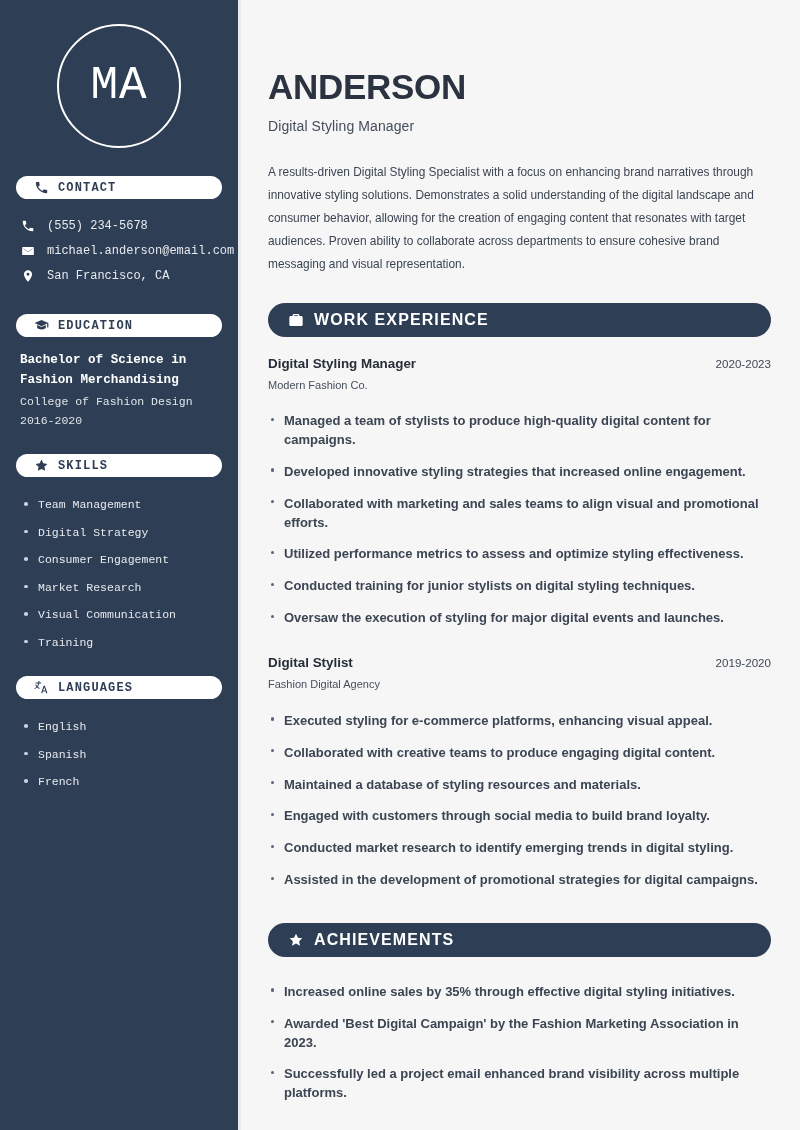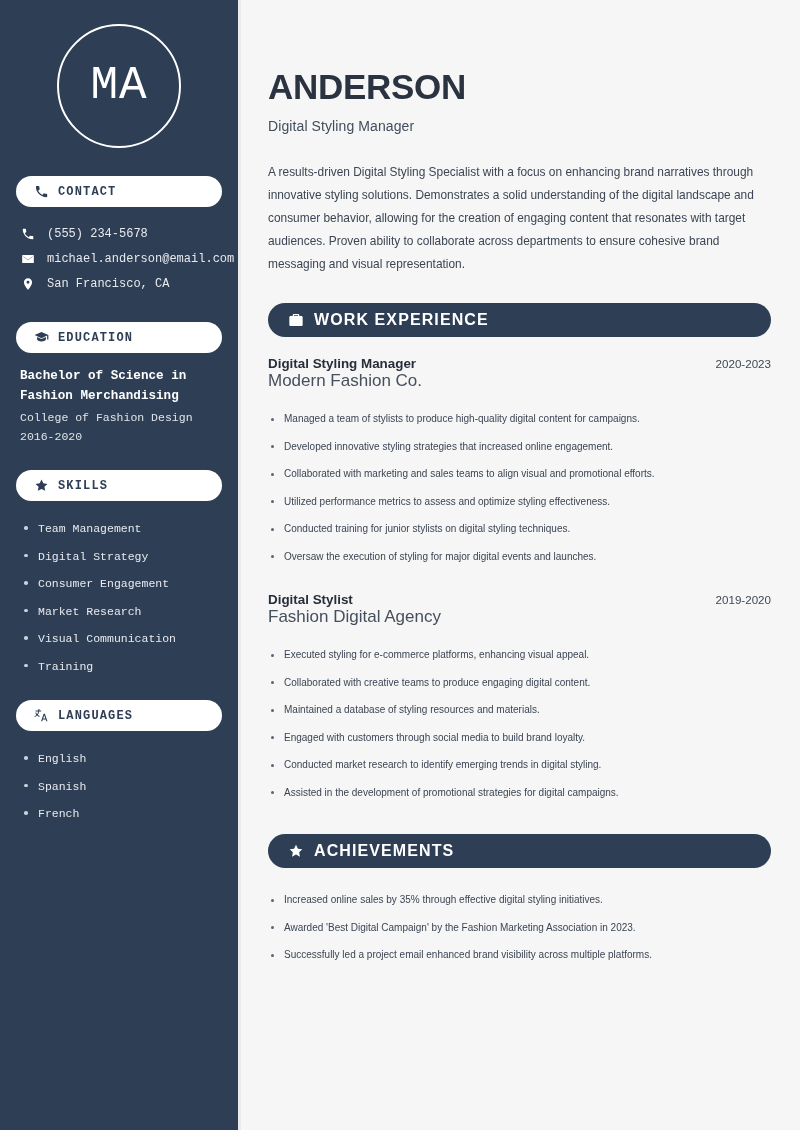--- a/index.html
+++ b/index.html
@@ -64,21 +64,21 @@
     font-weight: 400;
     letter-spacing: 1px;
     color: #ffffff;
     line-height: 1;
   }
 
   .pill {
     background: #ffffff;
     color: #2e3e54;
     border-radius: 999px;
-    height: 31px;
+    height: 23px;
     display: flex;
     align-items: center;
     gap: 9px;
     padding: 0 18px;
     font-size: 12px;
     font-weight: bold;
     letter-spacing: 1.15px;
     margin-bottom: 14px;
   }
 
@@ -222,34 +222,36 @@
     font-size: 13.4px;
     font-weight: bold;
     color: #262e3a;
   }
   .job-dates {
     font-size: 11.6px;
     color: #3f4955;
     white-space: nowrap;
   }
   .job-company {
-    font-size: 17px;
+    font-size: 11px;
     color: #464f5d;
+    margin-top: 8px;
   }
 
   .bullets {
     list-style: none;
     margin-top: 15px;
   }
   .bullets li {
     position: relative;
-    font-size: 10px;
+    font-size: 13px;
     line-height: 1.45;
     color: #3b4553;
     padding: 6.5px 0 6.5px 16px;
+    font-weight: bold;
   }
   .bullets li:before {
     content: "";
     position: absolute;
     left: 3px;
     top: 12px;
     width: 3.2px;
     height: 3.2px;
     border-radius: 50%;
     background: #5a6472;

